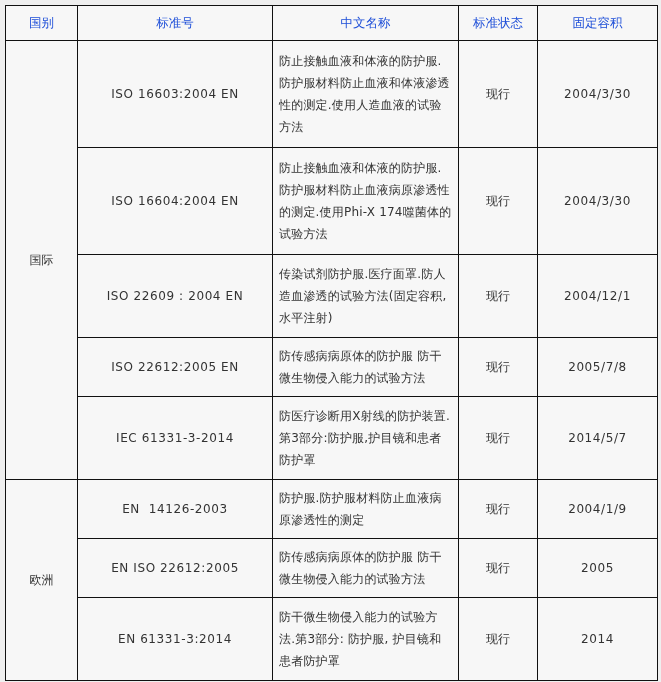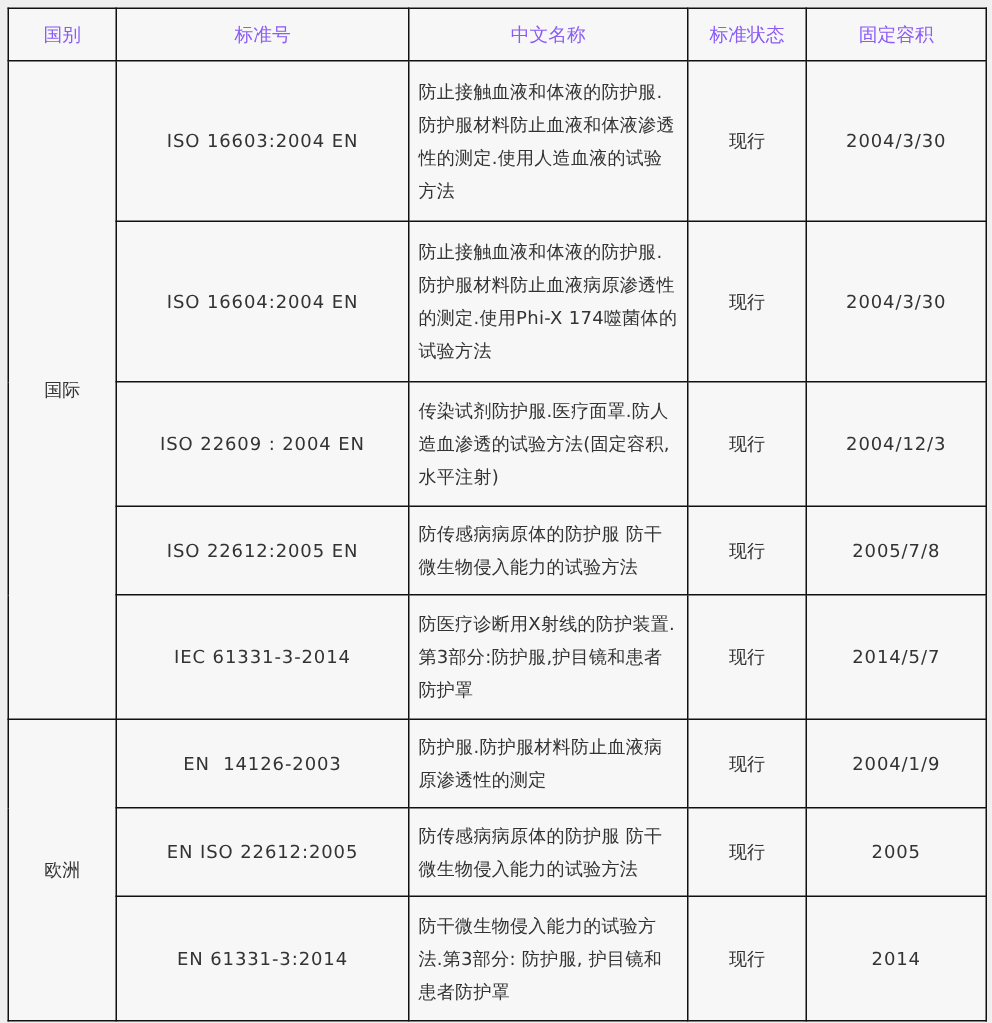--- a/index.html
+++ b/index.html
@@ -26,21 +26,21 @@
     td, th {
       border: 1px solid #111;
       padding: 0;
       text-align: center;
       vertical-align: middle;
       font-weight: normal;
     }
     th {
       height: 34px;
       font-size: 12.5px;
-      color: #8b5cf6;
+      color: #1d4ed8;
     }
     td.name {
       text-align: left;
       padding: 4px 5px 4px 6px;
       line-height: 22px;
       font-size: 12px;
       color: #333;
       letter-spacing: 0.2px;
       margin-top: 24px;
     }
@@ -81,21 +81,21 @@
       <tr style="height:107px">
         <td class="std">ISO 16604:2004 EN</td>
         <td class="name">防止接触血液和体液的防护服.防护服材料防止血液病原渗透性的测定.使用Phi-X 174噬菌体的试验方法</td>
         <td>现行</td>
         <td class="date">2004/3/30</td>
       </tr>
       <tr style="height:83px">
         <td class="std">ISO 22609 : 2004 EN</td>
         <td class="name">传染试剂防护服.医疗面罩.防人造血渗透的试验方法(固定容积,水平注射)</td>
         <td>现行</td>
-        <td class="date">2004/12/3</td>
+        <td class="date">2004/12/1</td>
       </tr>
       <tr style="height:59px">
         <td class="std">ISO 22612:2005 EN</td>
         <td class="name">防传感病病原体的防护服  防干微生物侵入能力的试验方法</td>
         <td>现行</td>
         <td class="date">2005/7/8</td>
       </tr>
       <tr style="height:83px">
         <td class="std">IEC 61331-3-2014</td>
         <td class="name">防医疗诊断用X射线的防护装置.第3部分:防护服,护目镜和患者防护罩</td>

